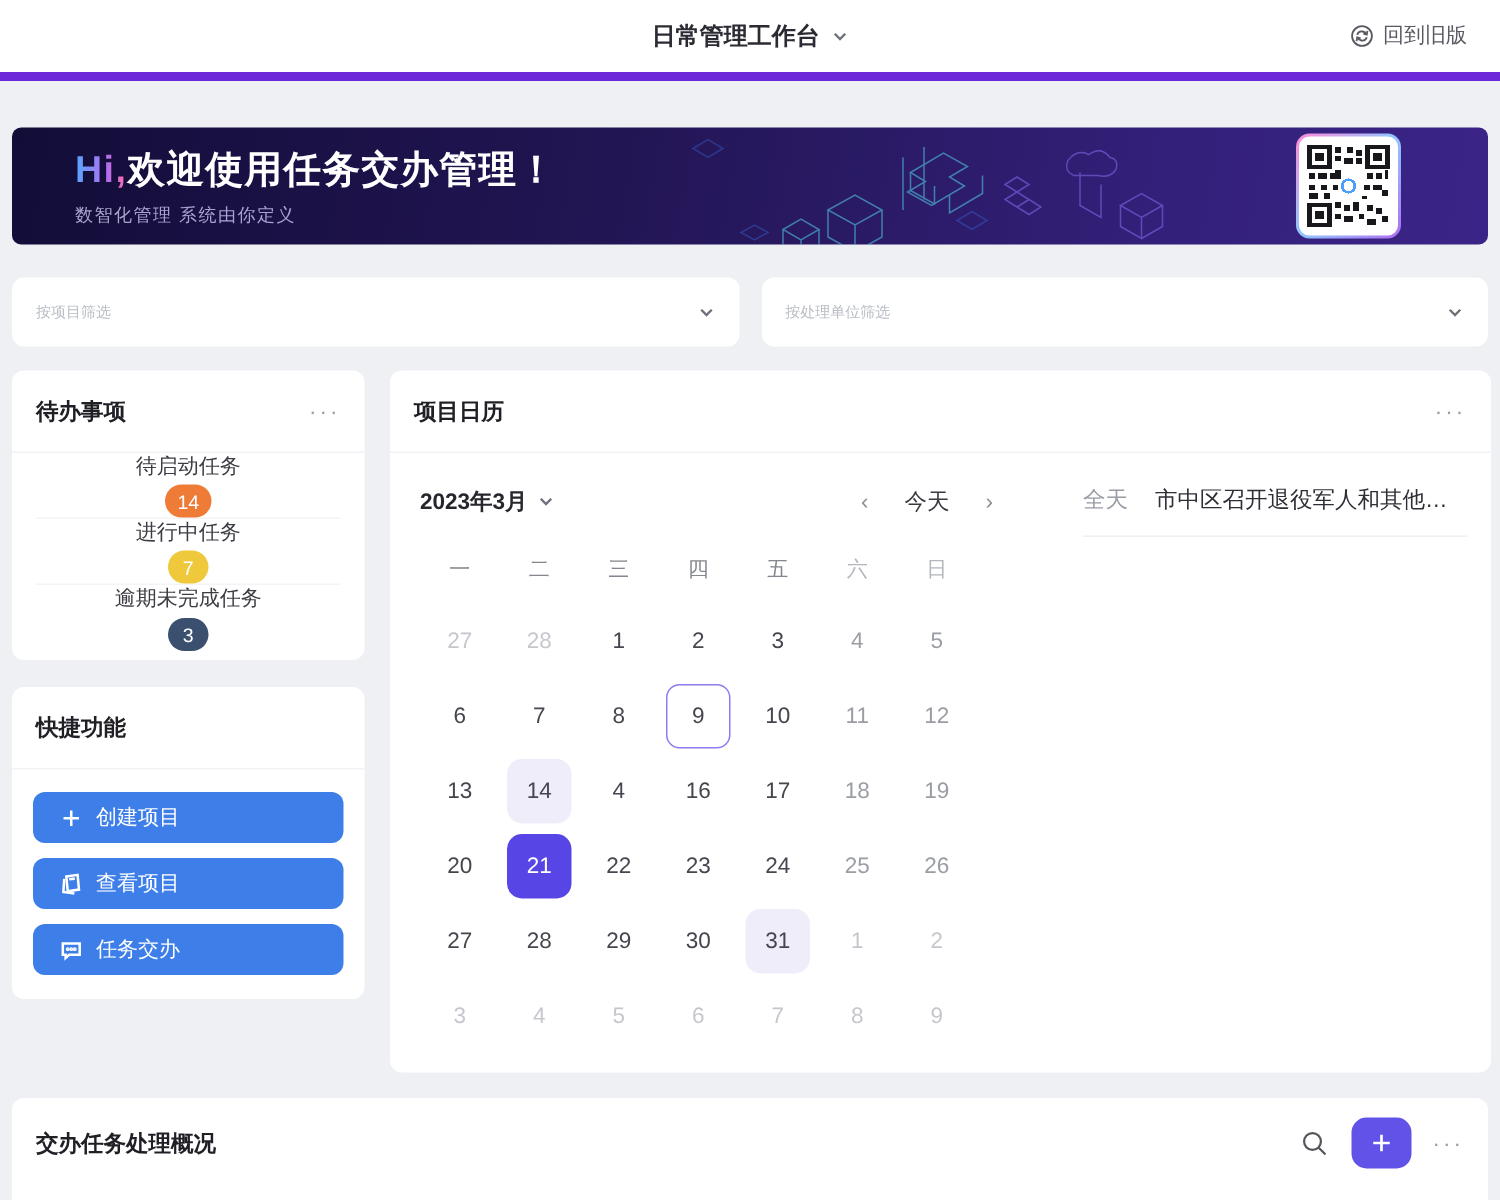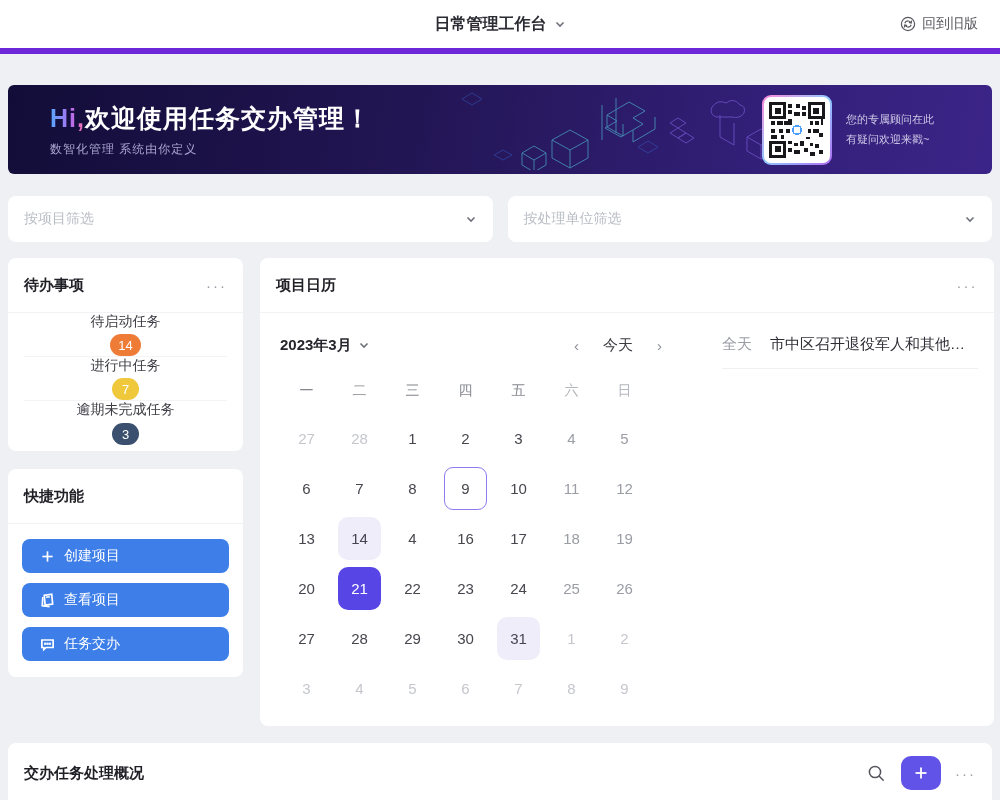--- a/index.html
+++ b/index.html
@@ -10,40 +10,40 @@
   .app-header { height:54px; background:#fff; border-bottom:6px solid #6d28d9;
     display:flex; align-items:center; justify-content:center; position:relative; }
   .app-title { display:flex; align-items:center; gap:7px; font-size:16px; font-weight:700; color:#2b2b33; cursor:pointer; }
   .chev { width:12px; height:12px; stroke:#6e717a; fill:none; stroke-width:1.6; }
   .back-old { position:absolute; right:22px; display:flex; align-items:center; gap:6px;
     color:#595961; font-size:14px; cursor:pointer; }
 
   .page { padding:0 8px; }
 
   
-  .banner { margin-top:31px; height:89px; border-radius:6px; position:relative; overflow:hidden;
+  .banner { margin-top:31px; height:78px; border-radius:6px; position:relative; overflow:hidden;
     background:linear-gradient(100deg,#120d38 0%,#221553 40%,#33207a 78%,#3b2487 100%);
     display:flex; align-items:center; }
   .banner-art { position:absolute; left:40%; top:0; height:85px; width:420px; pointer-events:none; }
   .banner-left { padding-left:42px; position:relative; z-index:2; }
   .banner-title { font-size:25px; font-weight:700; color:#fff; letter-spacing:1px; }
   .hi-grad { background:linear-gradient(90deg,#55a8ff 0%,#b06df0 60%,#ff6fa8 100%);
     -webkit-background-clip:text; background-clip:text; color:transparent; }
   .banner-sub { margin-top:6px; font-size:12px; color:#a9a3cf; letter-spacing:1px; }
   .banner-right { margin-left:auto; position:relative; z-index:2; display:flex; align-items:center; gap:14px; padding-right:58px; }
   .qr-frame { width:70px; height:70px; border-radius:9px; padding:2px;
     background:linear-gradient(135deg,#ff8ad8 0%,#8ec8ff 50%,#b06df0 100%); }
   .qr-box { width:66px; height:66px; background:#fff; border-radius:7px; display:flex; align-items:center; justify-content:center; }
   .qr-caption { font-size:11px; color:#cfc9e8; line-height:1.8; white-space:nowrap; }
 
   
   .filters { display:flex; gap:15px; margin-top:22px; }
   .filter-select { flex:1; height:46px; background:#fff; border-radius:8px; cursor:pointer;
     display:flex; align-items:center; justify-content:space-between; padding:0 16px;
-    font-size:14px; color:#b9bdc5; }
+    font-size:10px; color:#b9bdc5; }
 
   
   .main { display:flex; gap:17px; margin-top:16px; align-items:flex-start; }
   .left-col { width:235px; display:flex; flex-direction:column; gap:18px; flex:none; }
   .card { background:#fff; border-radius:8px; }
   .card-head { height:55px; display:flex; align-items:center; justify-content:space-between;
     padding:0 16px; border-bottom:1px solid #f1f2f5; }
   .card-title { font-size:15px; font-weight:700; color:#1f1f26; }
   .more-btn { color:#9a9da6; font-size:15px; letter-spacing:2px; cursor:pointer; line-height:1; }
 
@@ -189,24 +189,20 @@
                 <rect x="26" y="25" width="2" height="2"></rect>
               <rect x="21" y="26" width="3" height="2"></rect>
                 <rect x="19" y="18" width="2" height="1"></rect>
                 <rect x="9" y="14" width="2" height="2"></rect>
             </g>
             <circle cx="14.5" cy="14.5" r="3.2" fill="#fff"></circle>
             <circle cx="14.5" cy="14.5" r="2.2" fill="none" stroke="#4a9eff" stroke-width="0.9"></circle>
           </svg>
         </div>
       </div>
-      <div class="qr-caption">
-        <div>您的专属顾问在此</div>
-        <div>有疑问欢迎来戳~</div>
-      </div>
     </div>
   </div>
 
   <div class="filters">
     <div class="filter-select">
       <span>按项目筛选</span>
       <svg class="chev" viewBox="0 0 12 12">
           <polyline points="2.5,4.5 6,8 9.5,4.5"></polyline>
         </svg>
     </div>

